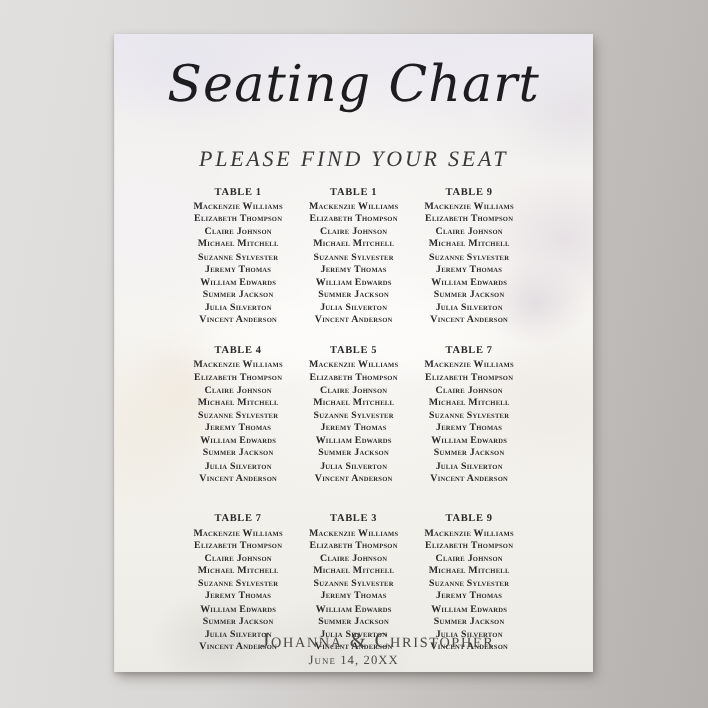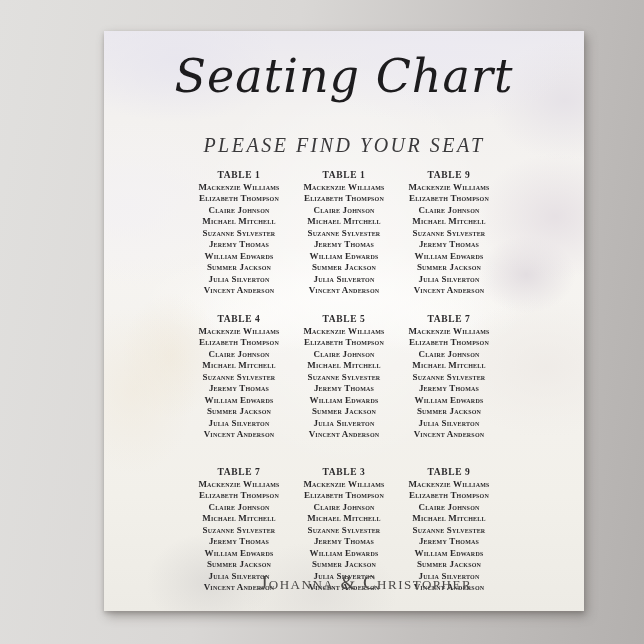--- a/index.html
+++ b/index.html
@@ -13,21 +13,21 @@
   .scene {
     position: absolute;
     width: 644px;
     height: 644px;
     background: linear-gradient(100deg, #e1e0de 0%, #d9d7d5 40%, #c3c0be 70%, #b3b0ae 100%);
   }
   .poster {
     position: absolute;
     left: 104px;
     top: 31px;
-    width: 480px;
+    width: 435px;
     height: 580px;
     box-shadow: 3px 5px 10px rgba(92, 87, 83, 0.45), 0 2px 4px rgba(92, 87, 83, 0.3);
     overflow: hidden;
   }
   
   .poster-bg {
     position: absolute;
     inset: 0;
     background-color: #f3f1ed;
     background-image:
@@ -263,14 +263,15 @@
           <div class="guest-name">Michael Mitchell</div>
           <div class="guest-name">Suzanne Sylvester</div>
           <div class="guest-name">Jeremy Thomas</div>
           <div class="guest-name">William Edwards</div>
           <div class="guest-name">Summer Jackson</div>
           <div class="guest-name">Julia Silverton</div>
           <div class="guest-name">Vincent Anderson</div>
         </div>
       </div>
     <div class="couple">Johanna &amp; Christopher</div>
+    <div class="date">June 14, 20XX</div>
   </div>
 </div>
 
 </body></html>

